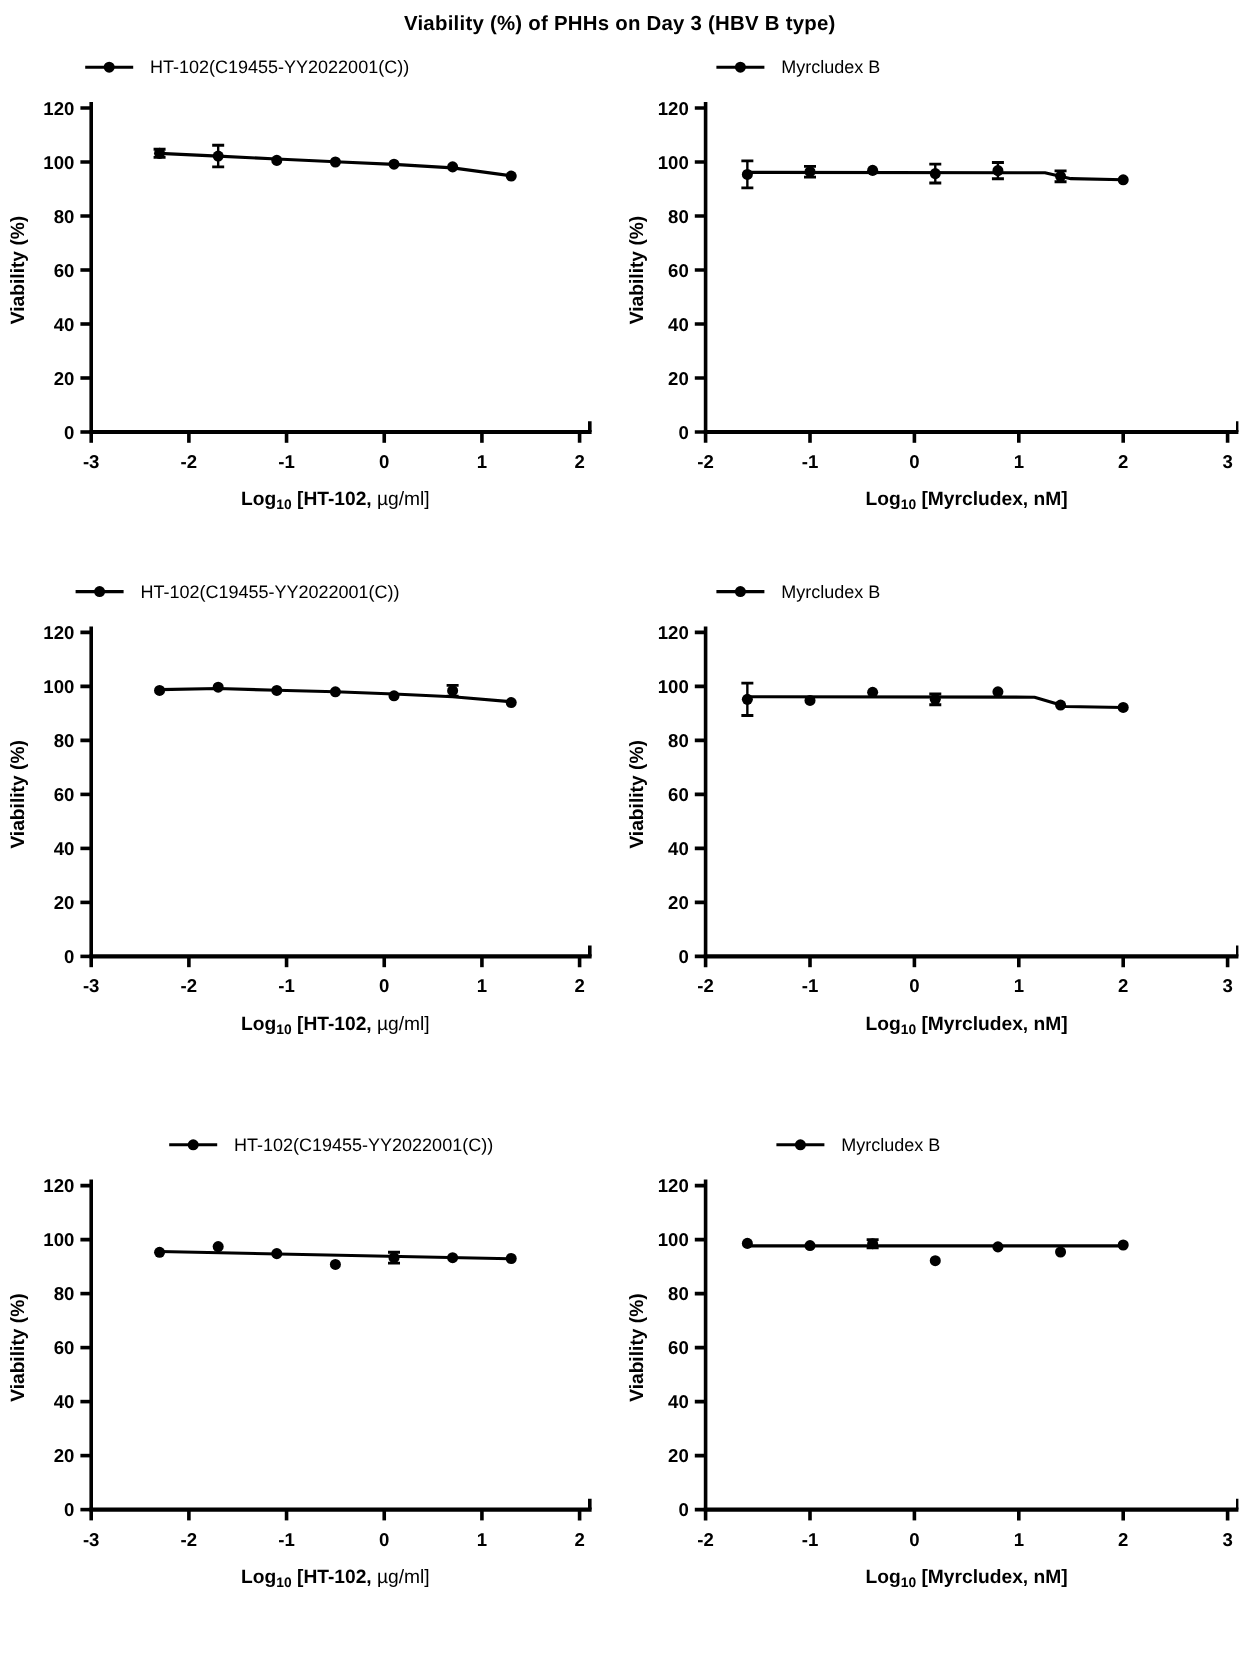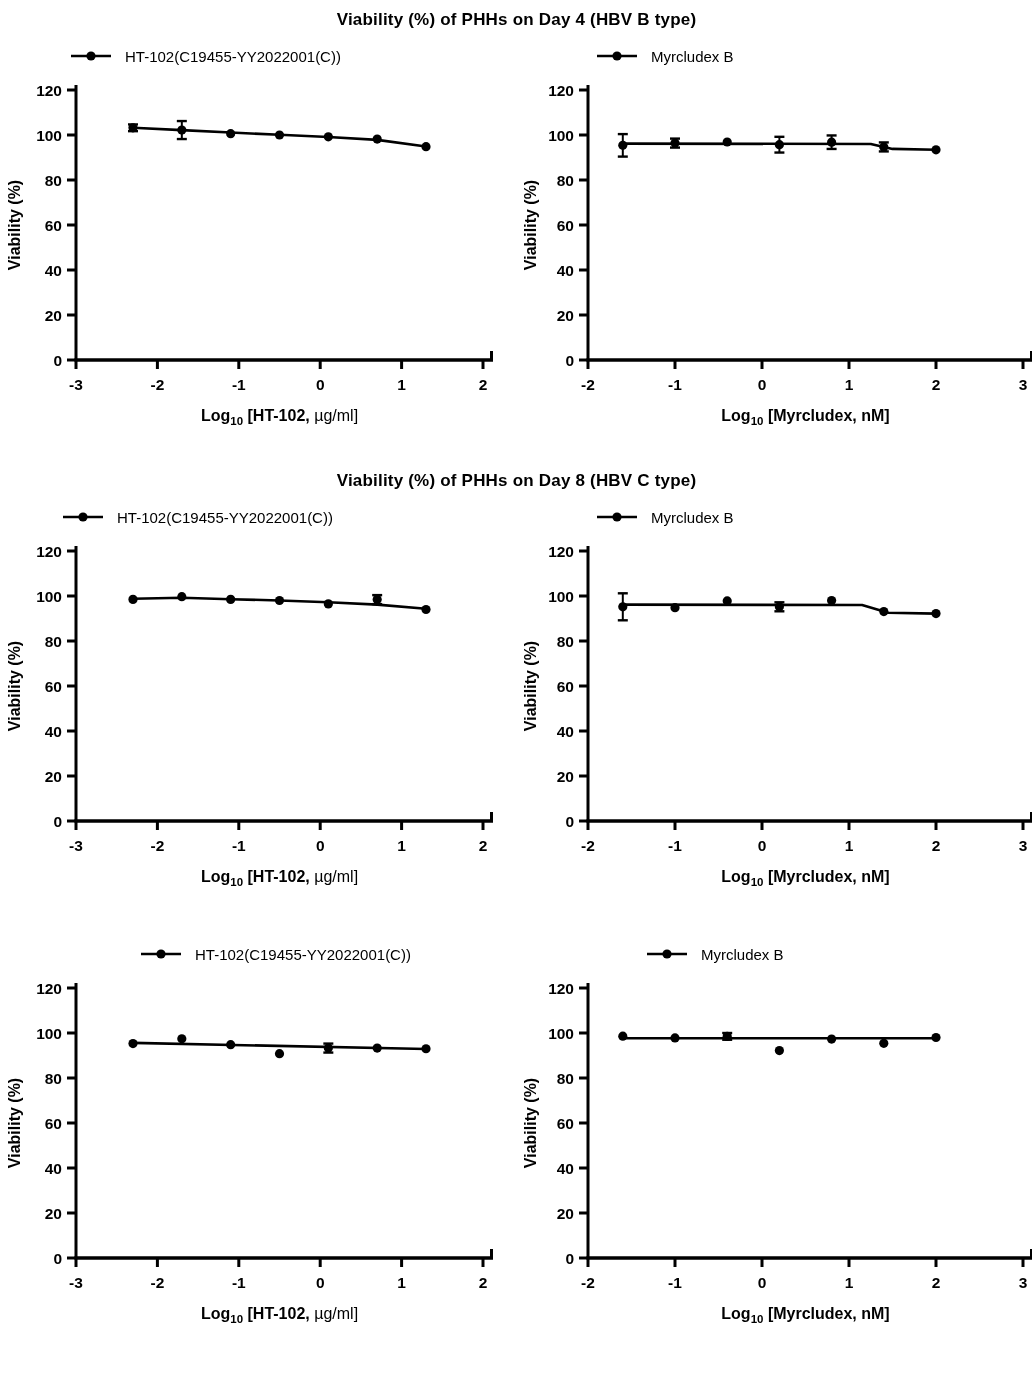--- a/index.html
+++ b/index.html
@@ -14,21 +14,21 @@
   .r2 .c1 .legend{padding-left:62px;}
   .r2 .c2 .legend{padding-left:80px;}
   .r3 .c1 .legend{padding-left:140px;}
   .r3 .c2 .legend{padding-left:130px;}
   svg.plot{display:block;}
 </style>
 </head>
 <body>
 
 <div class="row r1">
-  <h2 class="row-title">Viability (%) of PHHs on Day 4 (HBV B type)</h2>
+  <h2 class="row-title">Viability (%) of PHHs on Day 3 (HBV B type)</h2>
   <div class="charts">
     <figure class="chart c1">
       <div class="legend">
         <svg width="42" height="12">
             <line x1="1" y1="6" x2="41" y2="6" stroke="#000" stroke-width="2.6"></line>
             <circle cx="21" cy="6" r="4.6" fill="#000"></circle>
           </svg>
         <span>HT-102(C19455-YY2022001(C))</span>
       </div>
       <svg class="plot" width="516" height="375" viewBox="0 0 516 375">
@@ -141,21 +141,20 @@
           <circle cx="367.8" cy="78.92500000000001" r="4.6" fill="#000"></circle>
           <circle cx="420" cy="81.85" r="4.6" fill="#000"></circle>
           <text x="20" y="157" transform="rotate(-90 20 157)" text-anchor="middle" font-size="16" font-weight="bold">Viability (%)</text>
           <text x="289.5" y="353" text-anchor="middle" font-size="16"><tspan font-weight="bold">Log</tspan><tspan font-weight="bold" font-size="11.5" dy="3.5">10</tspan><tspan font-weight="bold" dy="-3.5"> [Myrcludex, nM]</tspan></text>
         </svg>
     </figure>
   </div>
 </div>
 
 <div class="row r2">
-  <h2 class="row-title">Viability (%) of PHHs on Day 8 (HBV C type)</h2>
   <div class="charts">
     <figure class="chart c1">
       <div class="legend">
         <svg width="42" height="12">
             <line x1="1" y1="6" x2="41" y2="6" stroke="#000" stroke-width="2.6"></line>
             <circle cx="21" cy="6" r="4.6" fill="#000"></circle>
           </svg>
         <span>HT-102(C19455-YY2022001(C))</span>
       </div>
       <svg class="plot" width="516" height="375" viewBox="0 0 516 375">

